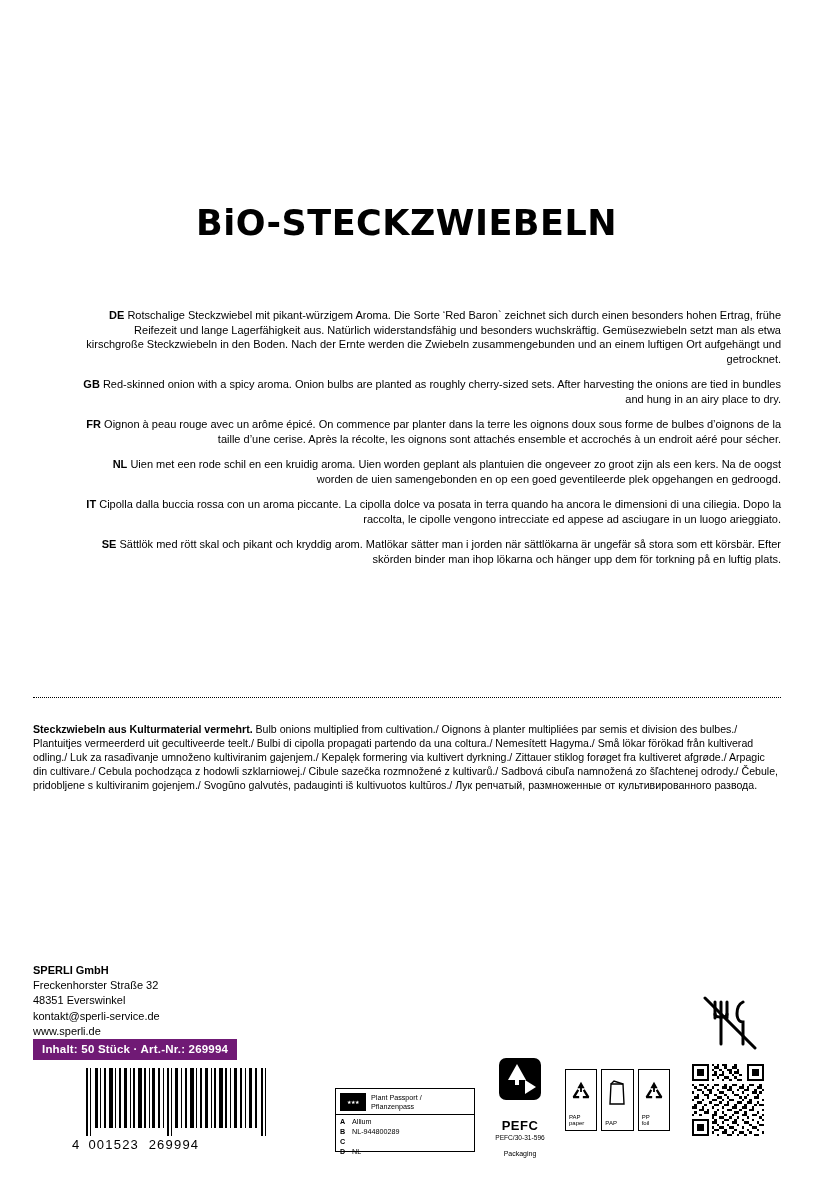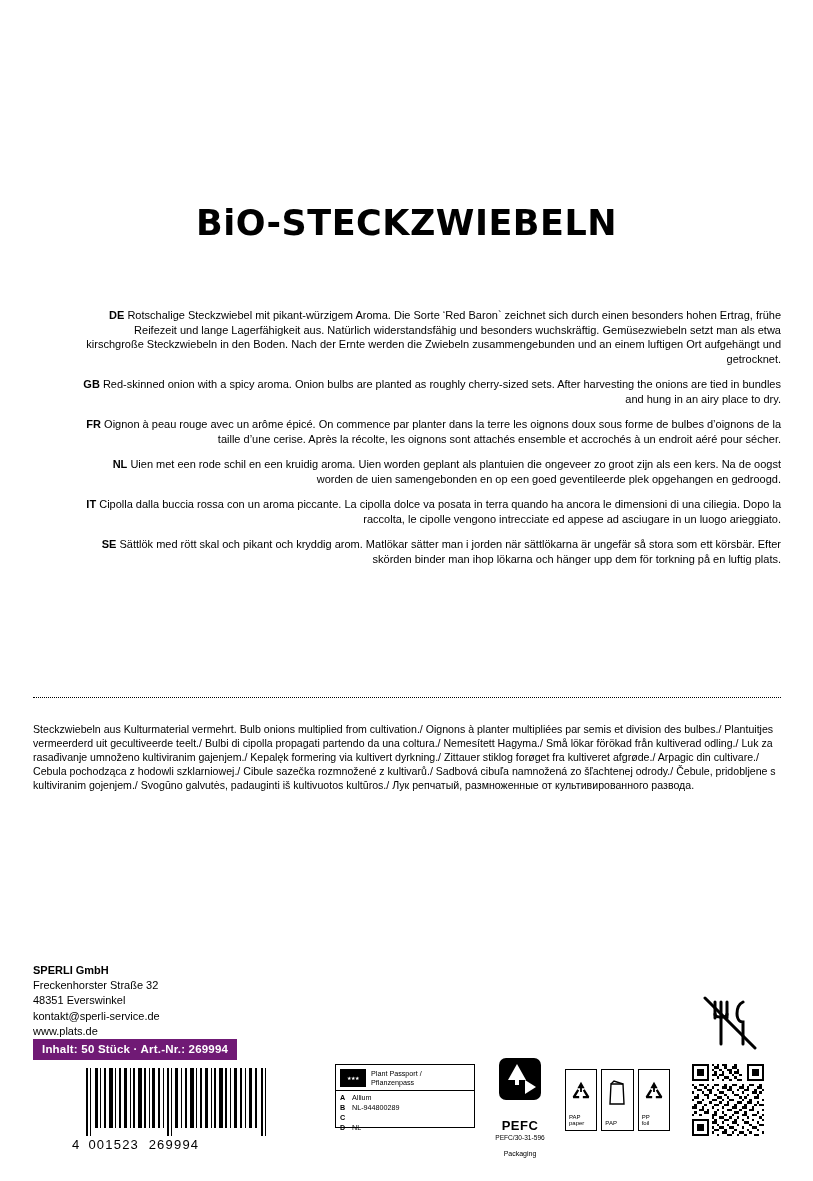--- a/index.html
+++ b/index.html
@@ -75,21 +75,21 @@
 
   
   .culture-note {
     position: absolute;
     left: 33px;
     top: 722px;
     width: 748px;
     font-size: 10.6px;
     line-height: 1.33;
   }
-  .culture-note b { font-weight: normal; }
+  .culture-note b { font-weight: bold; }
 
   
   .company {
     position: absolute;
     left: 33px;
     top: 963px;
     font-size: 11px;
     line-height: 1.38;
   }
   .company .name { font-weight: bold; }
@@ -127,21 +127,21 @@
     letter-spacing: 1.2px;
     margin-top: 1px;
     white-space: nowrap;
   }
   .barcode-digits .lead { margin-right: 8px; }
 
   
   .passport {
     position: absolute;
     left: 335px;
-    top: 1064px;
+    top: 1088px;
     width: 140px;
     height: 64px;
     border: 1.1px solid #000;
     font-size: 7.4px;
     box-sizing: border-box;
   }
   .passport-head {
     display: flex;
     align-items: flex-start;
     padding: 4px 4px 2px 4px;
@@ -317,21 +317,21 @@
 
   <div class="culture-note">
     <b>Steckzwiebeln aus Kulturmaterial vermehrt.</b><span> Bulb onions multiplied from cultivation./ Oignons à planter multipliées par semis et division des bulbes./ Plantuitjes vermeerderd uit gecultiveerde teelt./ Bulbi di cipolla propagati partendo da una coltura./ Nemesített Hagyma./ Små lökar förökad från kultiverad odling./ Luk za rasađivanje umnoženo kultiviranim gajenjem./ Kepalęk formering via kultivert dyrkning./ Zittauer stiklog forøget fra kultiveret afgrøde./ Arpagic din cultivare./ Cebula pochodząca z hodowli szklarniowej./ Cibule sazečka rozmnožené z kultivarů./ Sadbová cibuľa namnožená zo šľachtenej odrody./ Čebule, pridobljene s kultiviranim gojenjem./ Svogūno galvutės, padauginti iš kultivuotos kultūros./ Лук репчатый, размноженные от культивированного разводa.</span>
   </div>
 
   <div class="company">
     <div class="name">SPERLI GmbH</div>
     <div>Freckenhorster Straße 32</div>
     <div>48351 Everswinkel</div>
     <div>kontakt@sperli-service.de</div>
-    <div>www.plats.de</div>
+    <div>www.sperli.de</div>
   </div>
 
   <div class="content-bar">Inhalt: 50 Stück · Art.-Nr.: 269994</div>
 
   <div class="barcode-wrap">
     <svg class="barcode" viewBox="0 0 186 68" preserveAspectRatio="none">
       <g fill="#000">
         <rect x="0" y="0" width="2" height="68"></rect>
         <rect x="4" y="0" width="1" height="68"></rect>
         <rect x="9" y="0" width="3" height="60"></rect>

